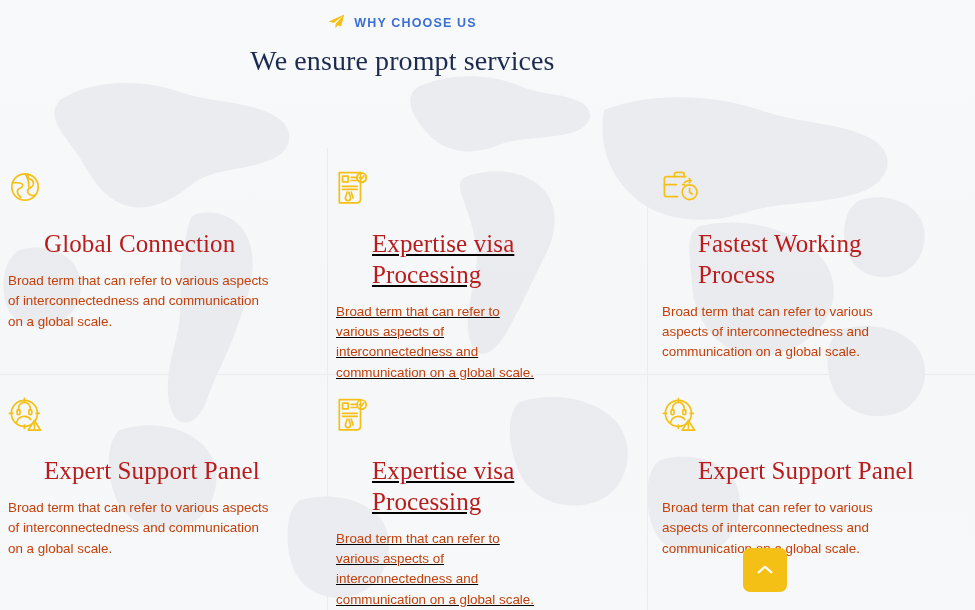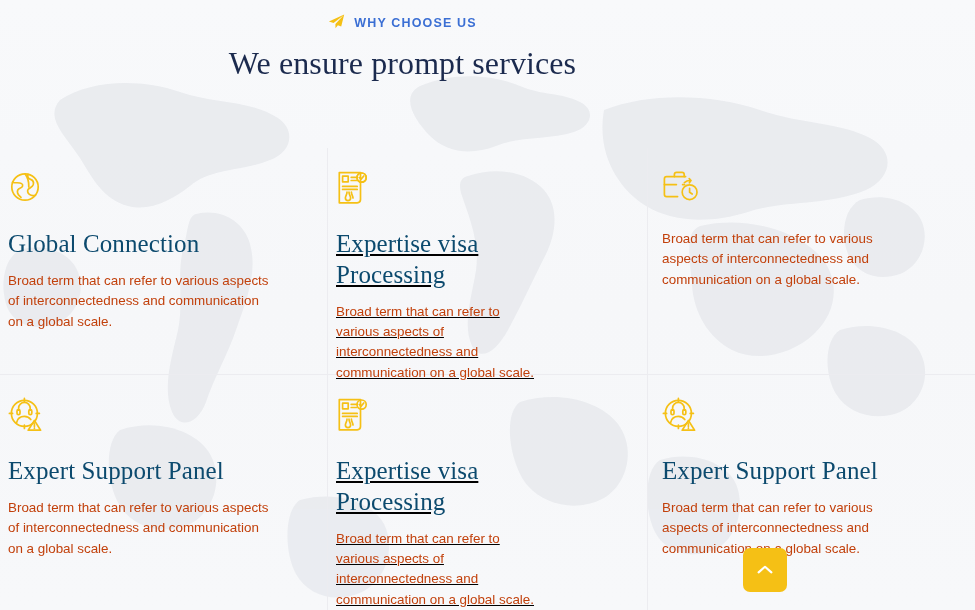--- a/index.html
+++ b/index.html
@@ -50,21 +50,21 @@
     font-weight: bold;
     letter-spacing: 1.15px;
     color: #3b6fd4;
     text-transform: uppercase;
     line-height: 1;
   }
 
   .headline {
     margin-top: 14px;
     font-family: "Liberation Serif", serif;
-    font-size: 32px;
+    font-size: 28px;
     font-weight: normal;
     line-height: 1.03;
     color: #1b2a4e;
     letter-spacing: .1px;
   }
   .headline .l2 { display: block; }
 
   
   .grid {
     position: absolute;
@@ -93,23 +93,24 @@
     margin-bottom: 19px;
     display: flex;
     align-items: flex-start;
   }
 
   .card-title {
     font-family: "Liberation Serif", serif;
     font-size: 25px;
     font-weight: normal;
     line-height: 1.23;
-    color: #0c4a6e;
+    color: #b91c1c;
     margin-bottom: 11px;
     letter-spacing: .1px;
+    margin-left: 36px;
   }
 
   .card-body {
     font-size: 13.4px;
     line-height: 1.52;
     color: #c2410c;
     max-width: 272px;
   }
   .cell.col2 .card-body { max-width: 208px; }
   .cell.col3 .card-body { max-width: 268px; }
@@ -214,20 +215,21 @@
       <div class="card-icon">
         <svg width="38" height="34" viewBox="0 0 38 34" fill="none" stroke="#f5c015" stroke-width="1.7" stroke-linecap="round" stroke-linejoin="round" aria-hidden="true">
           <path d="M12.4 6.6 V4.6 C12.4 3.4 13.4 2.4 14.6 2.4 H20 C21.2 2.4 22.2 3.4 22.2 4.6 V6.6"></path>
           <path d="M23.6 6.6 H4.6 C3.4 6.6 2.4 7.6 2.4 8.8 V24.4 C2.4 25.6 3.4 26.6 4.6 26.6 H15.6"></path>
           <path d="M2.4 14.6 H14.4 M20.6 14.6 H22.6" stroke-dasharray="0 0"></path>
           <path d="M22.4 12.6 C24.2 11 26.6 10.2 29 10.6 L27.2 8.6 M29 10.6 L27.4 12.8"></path>
           <circle cx="27.6" cy="22.2" r="7.4"></circle>
           <path d="M27.6 18.4 V22.2 L30.2 24"></path>
         </svg>
       </div>
+      <div class="card-title">Fastest Working Process</div>
       <div class="card-body">Broad term that can refer to various aspects of interconnectedness and communication on a global scale.</div>
     </div>
 
     <div class="cell col1 row2 c1">
       <div class="card-icon">
         <svg width="36" height="36" viewBox="0 0 36 36" fill="none" stroke="#f5c015" stroke-width="1.7" stroke-linecap="round" stroke-linejoin="round" aria-hidden="true">
           <circle cx="16.4" cy="16.4" r="13"></circle>
           <path d="M16.4 1.4 V4.6 M16.4 28.2 V31.4 M1.4 16.4 H4.6 M28.2 16.4 H31.4"></path>
           <path d="M10.6 13.2 V11.2 C10.6 8 13.2 5.4 16.4 5.4 C19.6 5.4 22.2 8 22.2 11.2 V13.2"></path>
           <rect x="9" y="12.6" width="3" height="5" rx="1.4"></rect>

